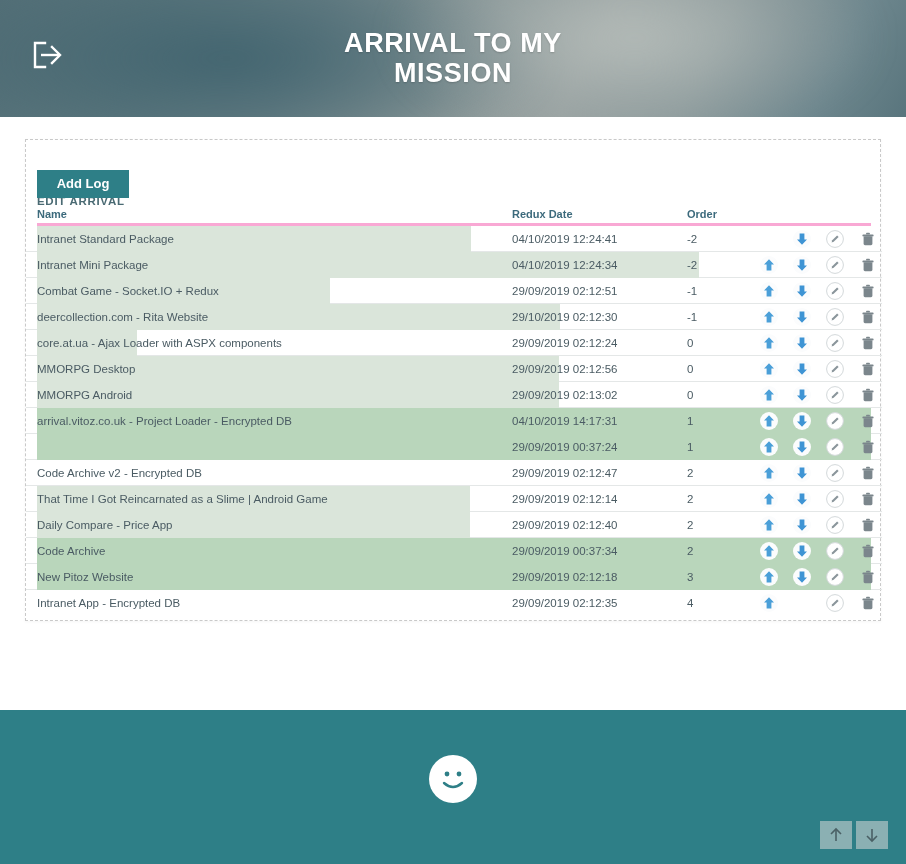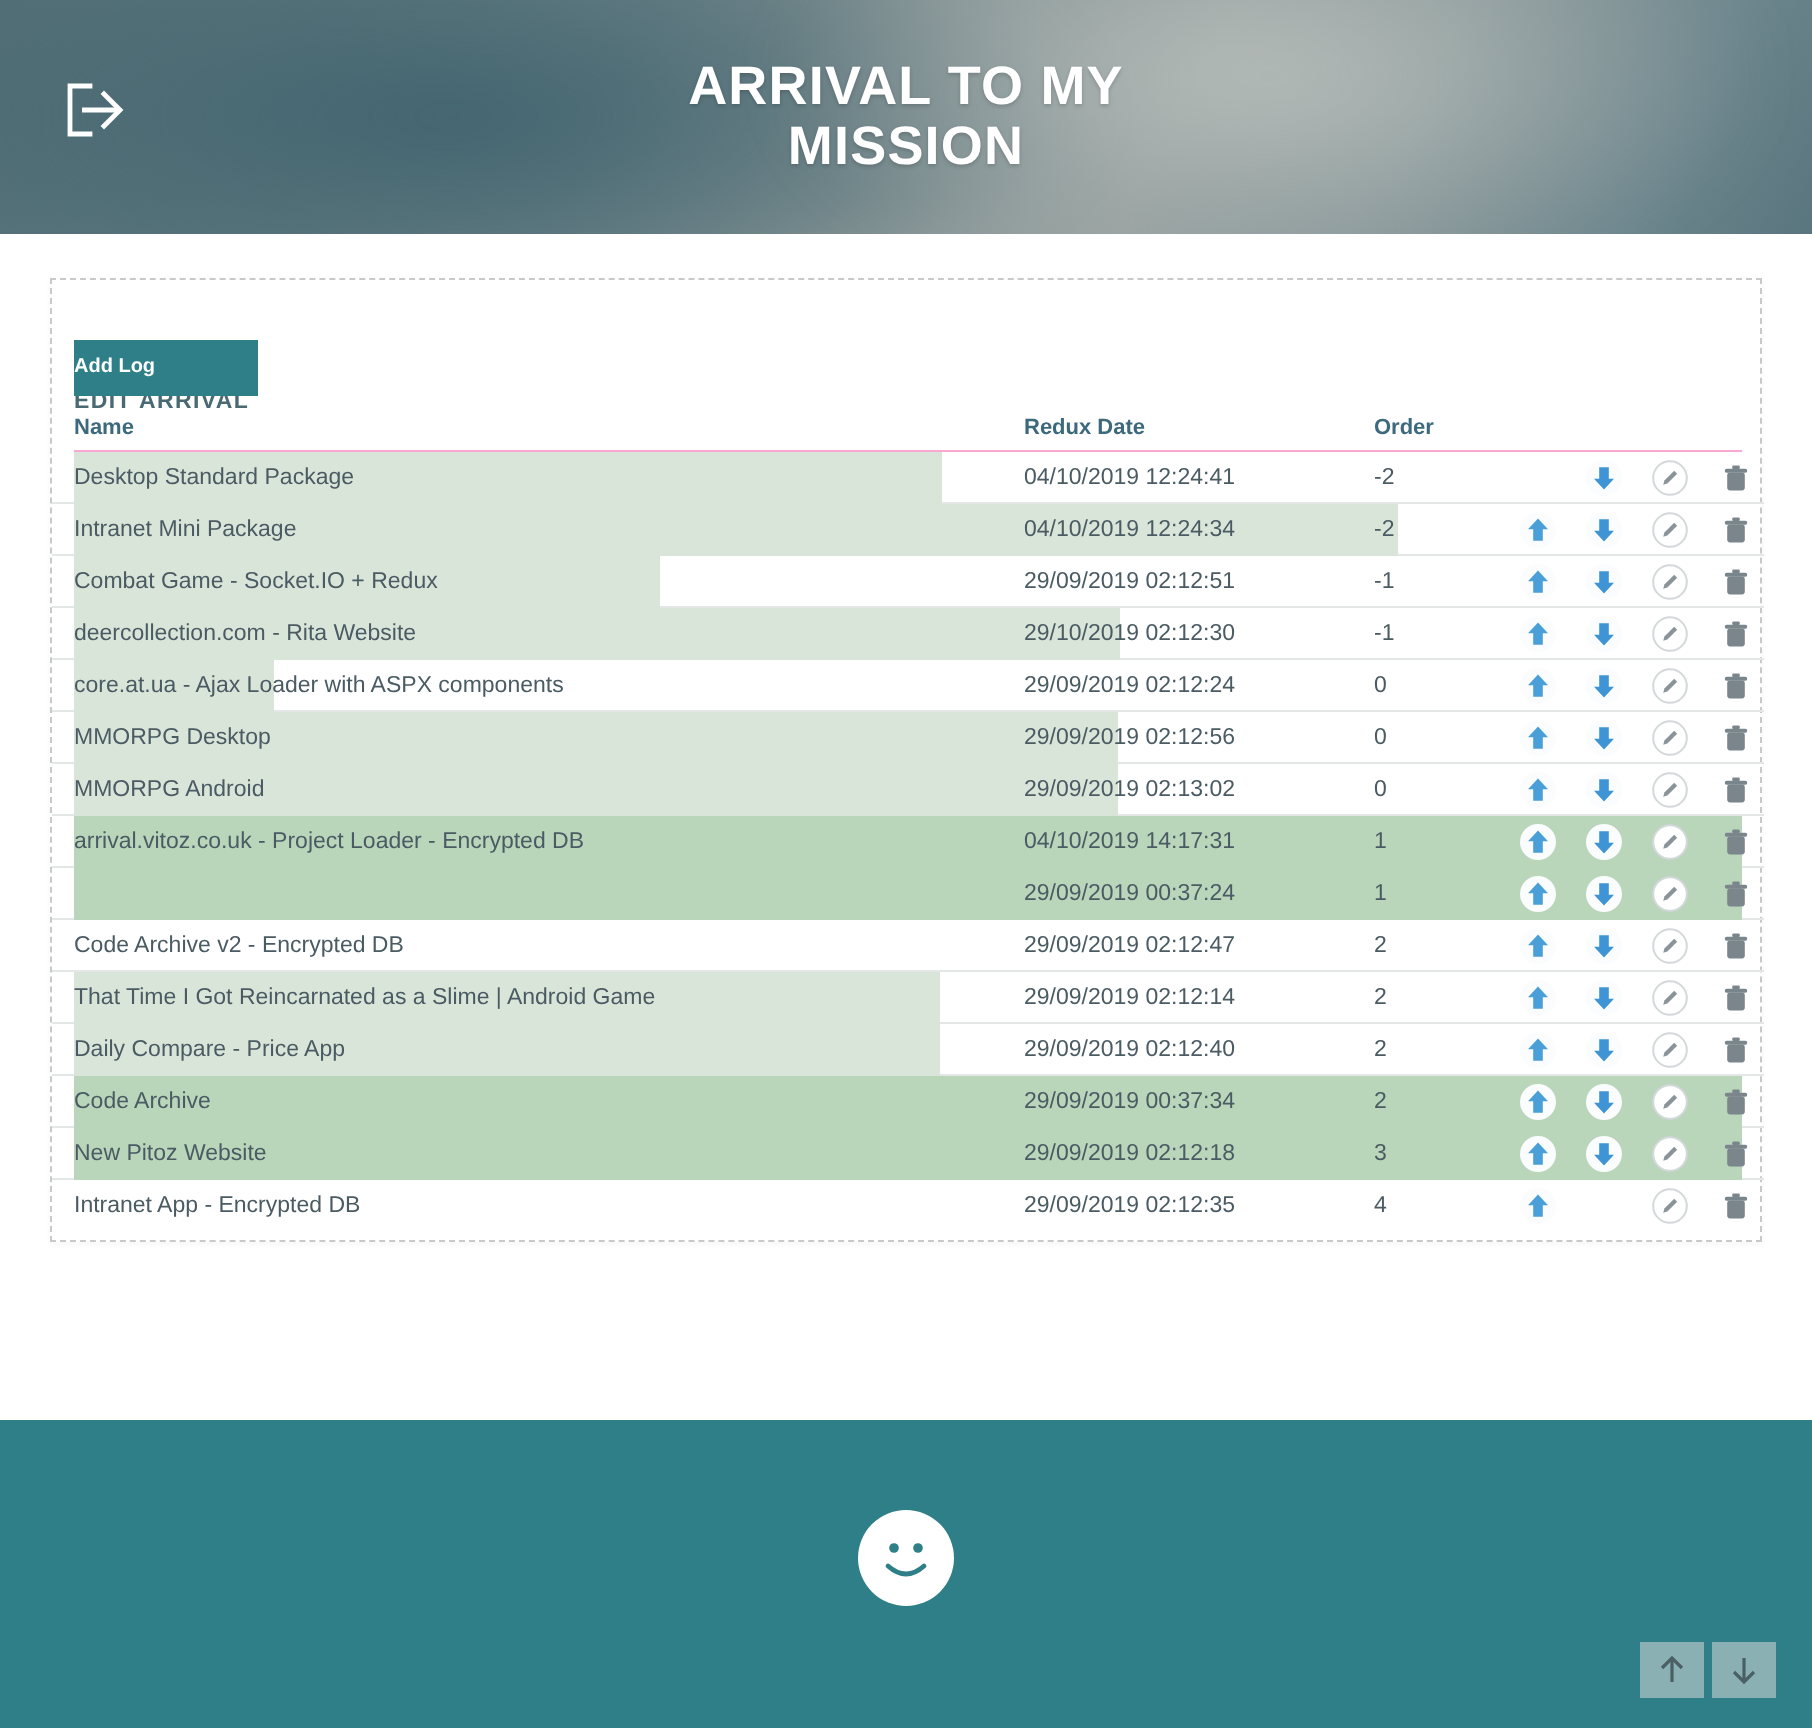--- a/index.html
+++ b/index.html
@@ -96,41 +96,41 @@
   .add-log-btn {
     position: absolute;
     left: 11px;
     top: 30px;
     width: 92px;
     height: 28px;
     background: #2e7f87;
     color: #ffffff;
     border: none;
     font-family: "Liberation Sans", sans-serif;
-    font-size: 10px;
+    font-size: 13px;
     font-weight: bold;
     cursor: pointer;
     line-height: 28px;
-    text-align: left;
+    text-align: center;
     padding: 0;
   }
 
   
   .log-table {
     position: absolute;
     left: 0;
     top: 68px;
     width: 856px;
   }
 
   .tbl-head {
     position: relative;
     height: 18px;
     margin: 0 11px;
-    border-bottom: 1px solid #f9a8d4;
+    border-bottom: 3px solid #f9a8d4;
   }
   .th {
     position: absolute;
     top: 0;
     font-size: 11px;
     font-weight: bold;
     color: #3c6a7c;
   }
   .th-name  { left: 0px; }
   .th-date  { left: 475px; }
@@ -251,21 +251,21 @@
 
       <div class="tbl-head">
         <div class="th th-name">Name</div>
         <div class="th th-date">Redux Date</div>
         <div class="th th-order">Order</div>
       </div>
 
       <div class="tbl-body" id="table-body">
           <div class="row">
             <div class="row-fill" style="width:434px"></div>
-            <div class="cell c-name">Desktop Standard Package</div>
+            <div class="cell c-name">Intranet Standard Package</div>
             <div class="cell c-date">04/10/2019 12:24:41</div>
             <div class="cell c-order">-2</div>
             <div class="actions">
               <div class="act act-down"><svg width="18" height="18" viewBox="0 0 18 18">
                   <circle cx="9" cy="9" r="9" fill="#fbfcfd"></circle>
                   <path d="M9 14.8 L4 9.4 H6.6 V3.6 H11.4 V9.4 H14 Z" fill="#3e94d4"></path>
                 </svg></div>
               <div class="act act-edit"><svg width="18" height="18" viewBox="0 0 18 18">
                   <circle cx="9" cy="9" r="8.4" fill="#ffffff" stroke="#d3d8da" stroke-width="1"></circle>
                   <path d="M5.6 12.4 L6.2 10.3 L11.1 5.4 L12.6 6.9 L7.7 11.8 Z" fill="#8a959b"></path>

